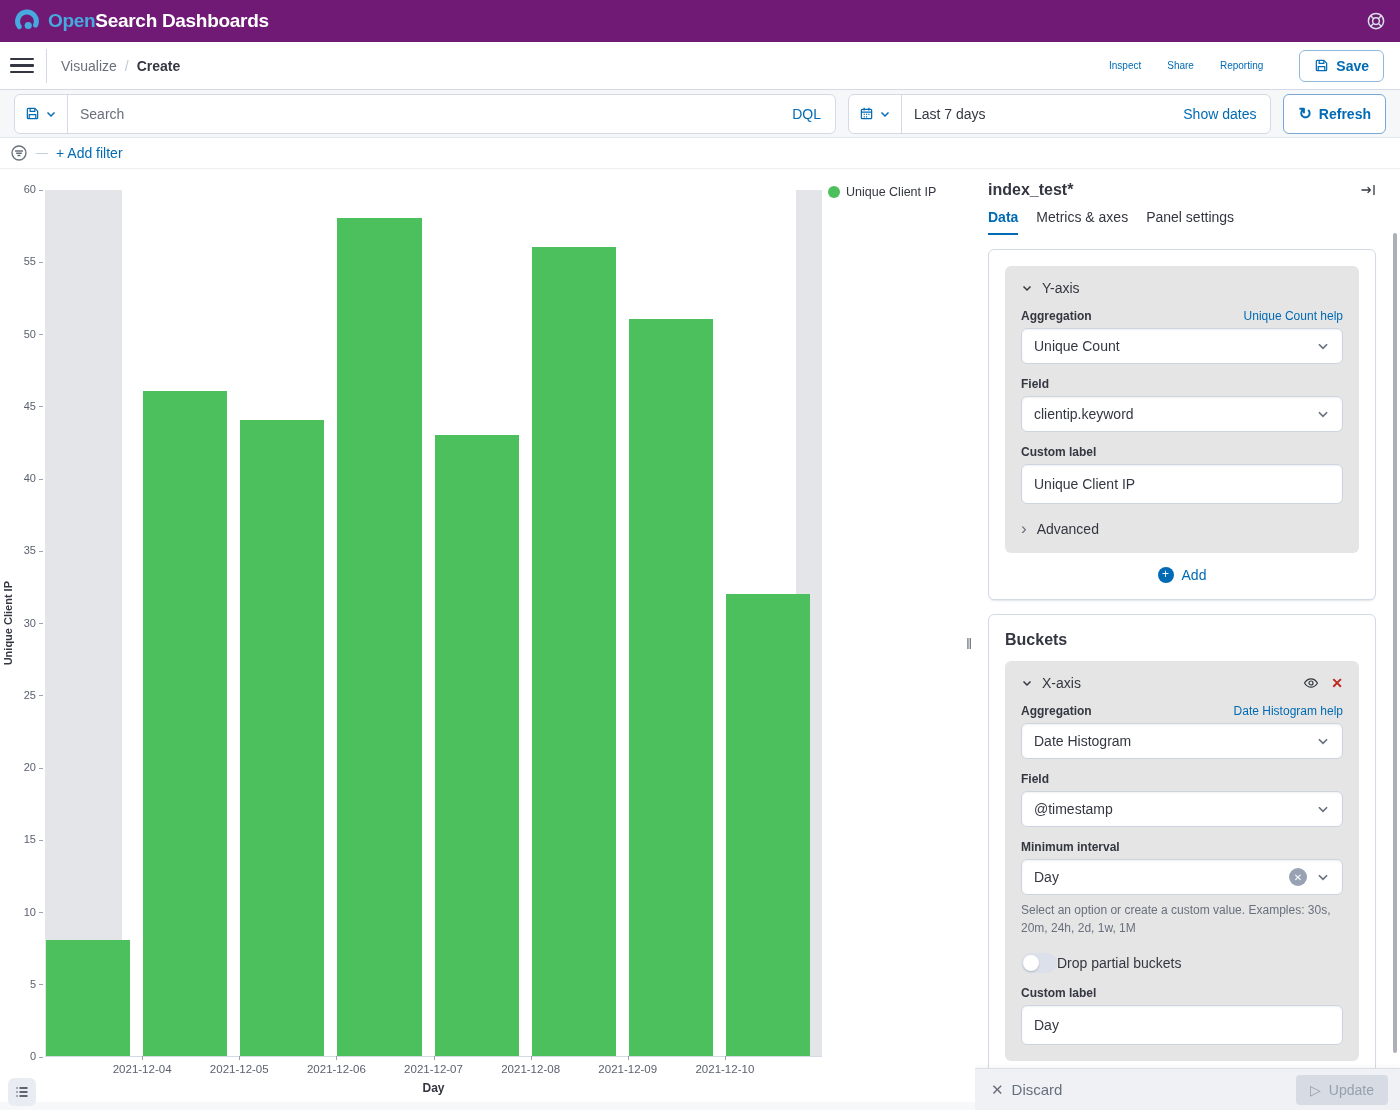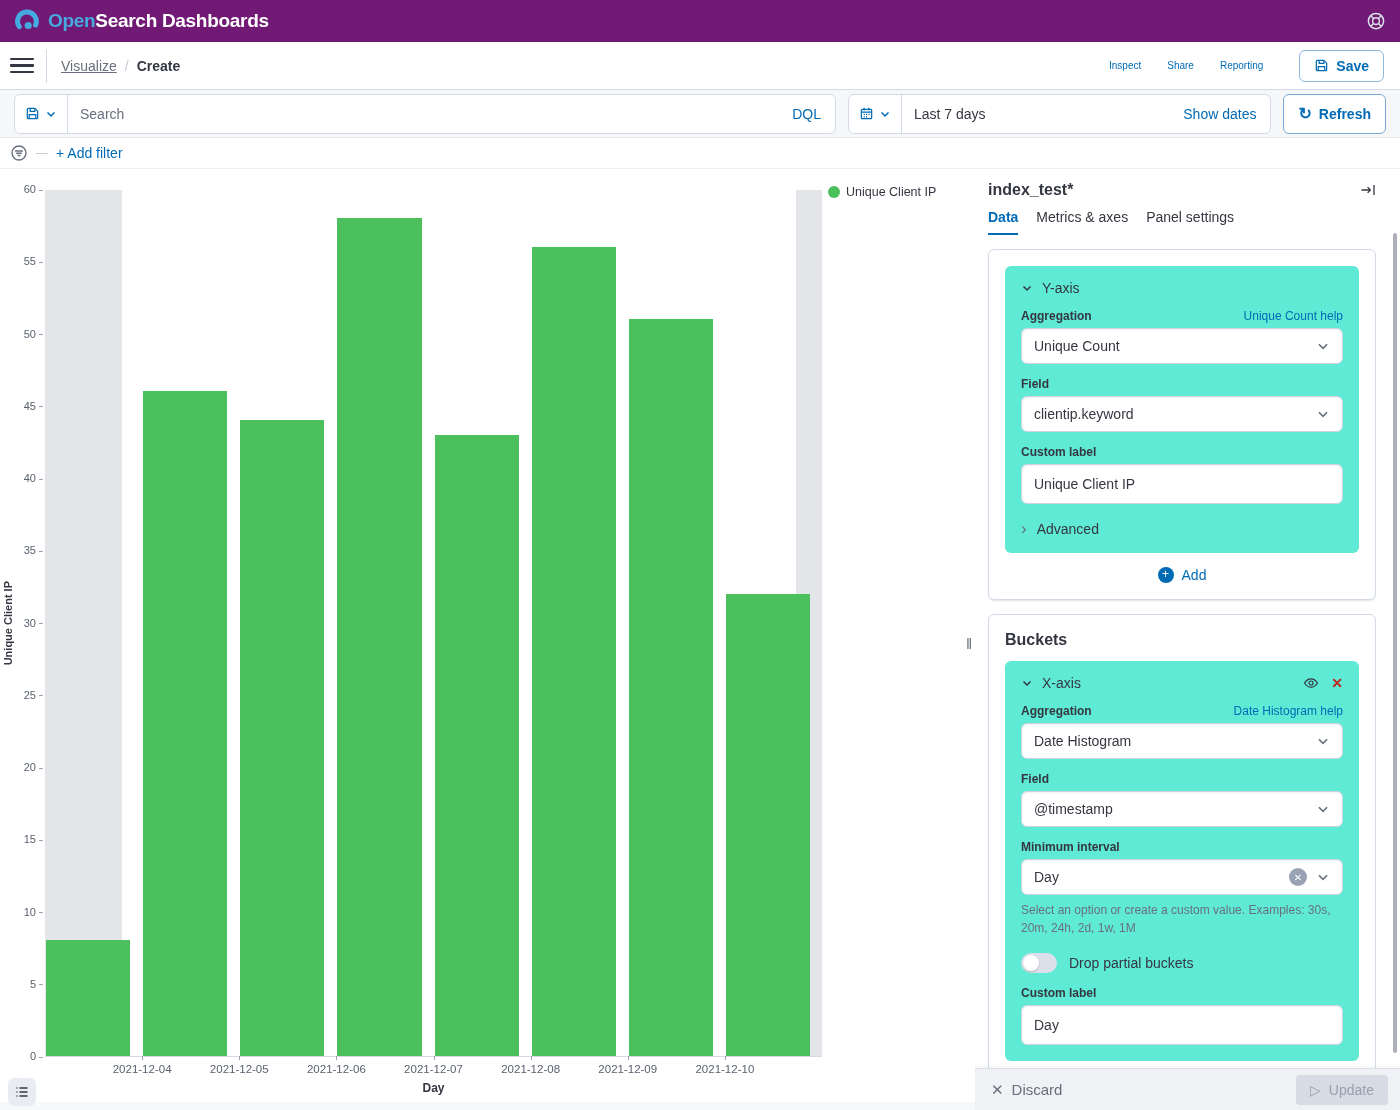--- a/index.html
+++ b/index.html
@@ -12,21 +12,21 @@
   .brand-text { font-size:19px; font-weight:700; letter-spacing:-0.3px; color:#fff; }
   .brand-text .open { color:#46a9df; }
   .topbar-right { margin-left:auto; display:flex; align-items:center; }
 
   
   .navrow { height:48px; background:#fff; border-bottom:1px solid #d3dae6; display:flex; align-items:center; padding:0 16px 0 10px; }
   .hamburger { width:24px; height:24px; display:flex; flex-direction:column; justify-content:center; gap:4px; cursor:pointer; }
   .hamburger span { display:block; height:2.6px; background:#343741; border-radius:1px; }
   .nav-divider { width:1px; height:34px; background:#d3dae6; margin:0 14px 0 12px; }
   .breadcrumb { display:flex; align-items:center; gap:8px; font-size:14px; }
-  .crumb-parent { color:#69707d; cursor:pointer;text-decoration:underline; }
+  .crumb-parent { color:#69707d; cursor:pointer; }
   .crumb-sep { color:#c3c9d4; }
   .crumb-current { color:#343741; font-weight:600; }
   .nav-links { margin-left:auto; display:flex; align-items:center; gap:26px; }
   .nav-link { color:#006bb4; font-size:10px; cursor:pointer; }
   .save-btn { margin-left:10px; display:flex; align-items:center; gap:7px; border:1px solid #8fb8dd; color:#006bb4; border-radius:6px; height:32px; padding:0 14px; font-size:14px; font-weight:600; background:#fff; cursor:pointer; }
 
   
   .searchrow { height:48px; background:#f6f7f9; border-bottom:1px solid #e2e6ee; display:flex; align-items:center; padding:0 14px; gap:12px; }
   .qgroup { display:flex; align-items:center; background:#fff; border:1px solid #d3dae6; border-radius:6px; height:40px; }
   .search-group { width:822px; }
@@ -68,34 +68,34 @@
   
   .right-panel { position:absolute; right:0; top:0; width:425px; height:941px; background:#fff; padding:12px 24px 0 13px; overflow:hidden; }
   .panel-head { display:flex; align-items:center; justify-content:space-between; margin-bottom:10px; }
   .panel-title { font-size:16px; font-weight:700; color:#343741; }
   .tabs { display:flex; gap:18px; margin-bottom:14px; }
   .tab { font-size:14px; color:#343741; padding-bottom:8px; cursor:pointer; }
   .tab.active { color:#006bb4; font-weight:600; border-bottom:2px solid #006bb4; }
 
   .card { border:1px solid #d3dae6; border-radius:6px; background:#fff; box-shadow:0 2px 2px -1px rgba(152,162,179,.3); padding:16px; margin-bottom:14px; }
   .card h3 { font-size:16px; font-weight:700; color:#343741; margin-bottom:12px; }
-  .subsection { background:#5eead4; border-radius:6px; padding:14px 16px 16px; }
+  .subsection { background:#e5e5e5; border-radius:6px; padding:14px 16px 16px; }
   .acc-head { display:flex; align-items:center; gap:9px; cursor:pointer; }
   .acc-title { font-size:14px; color:#343741; }
   .acc-icons { margin-left:auto; display:flex; align-items:center; gap:12px; }
   .remove-x { color:#bd271e; font-size:14px; font-weight:700; cursor:pointer; }
   .field-row { display:flex; align-items:baseline; justify-content:space-between; margin:13px 0 5px; }
   .f-label { font-size:12px; font-weight:700; color:#343741; }
   .help-link { font-size:12px; color:#006bb4; cursor:pointer; }
   .select { height:36px; background:#fff; border:1px solid #ced4df; border-radius:6px; display:flex; align-items:center; padding:0 12px; font-size:14px; color:#343741; cursor:pointer; box-shadow:inset 0 1px 2px rgba(152,162,179,.15); }
   .select .grow { flex:1; }
   .text-input { width:100%; height:40px; background:#fff; border:1px solid #ced4df; border-radius:6px; padding:0 12px; font-size:14px; color:#343741; font-family:"Liberation Sans",sans-serif; box-shadow:inset 0 1px 2px rgba(152,162,179,.15); }
   .clear-badge { width:18px; height:18px; border-radius:50%; background:#98a2b3; color:#fff; font-size:10px; display:flex; align-items:center; justify-content:center; margin-right:9px; cursor:pointer; }
   .helper { font-size:12px; color:#69707d; line-height:1.5; margin-top:6px; }
-  .toggle-row { display:flex; align-items:center; gap:12px; margin-top:16px; cursor:pointer; }
+  .toggle-row { display:flex; align-items:center; gap:0; margin-top:16px; cursor:pointer; }
   .toggle { width:36px; height:20px; border-radius:10px; background:#dbe0ea; position:relative; }
   .toggle .knob { position:absolute; left:2px; top:2px; width:16px; height:16px; border-radius:50%; background:#fff; box-shadow:0 1px 2px rgba(0,0,0,.2); }
   .toggle-label { font-size:14px; color:#343741; }
   .advanced { display:flex; align-items:center; gap:10px; margin-top:16px; font-size:14px; color:#343741; cursor:pointer; }
   .adv-chev { color:#69707d; font-size:17px; line-height:1; }
   .add-row { display:flex; align-items:center; justify-content:center; gap:8px; margin-top:14px; color:#006bb4; font-size:14px; font-weight:500; cursor:pointer; }
   .plus-circle { width:16px; height:16px; border-radius:50%; background:#006bb4; color:#fff; font-size:12px; line-height:15px; text-align:center; }
 
   .scroll-thumb { position:absolute; right:3px; top:64px; width:4px; height:820px; border-radius:2px; background:rgba(105,112,125,.55); }
 

